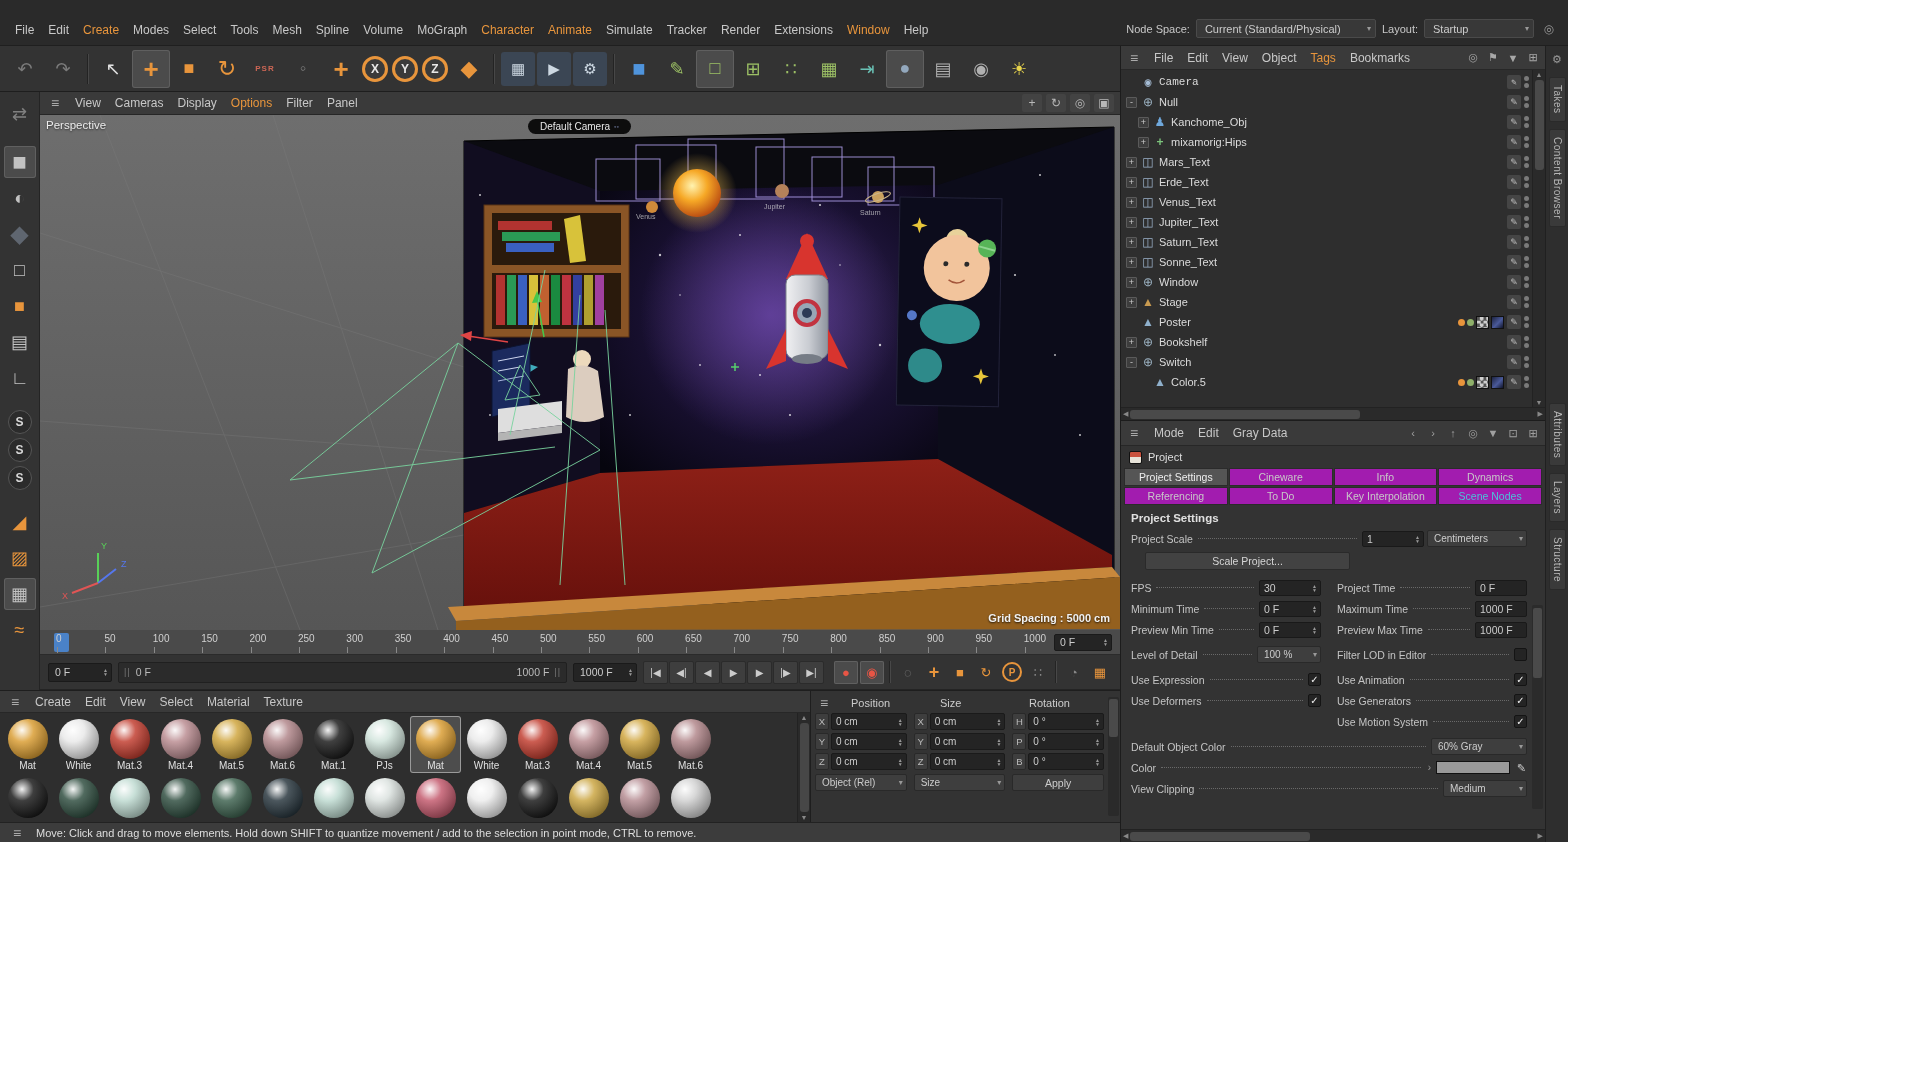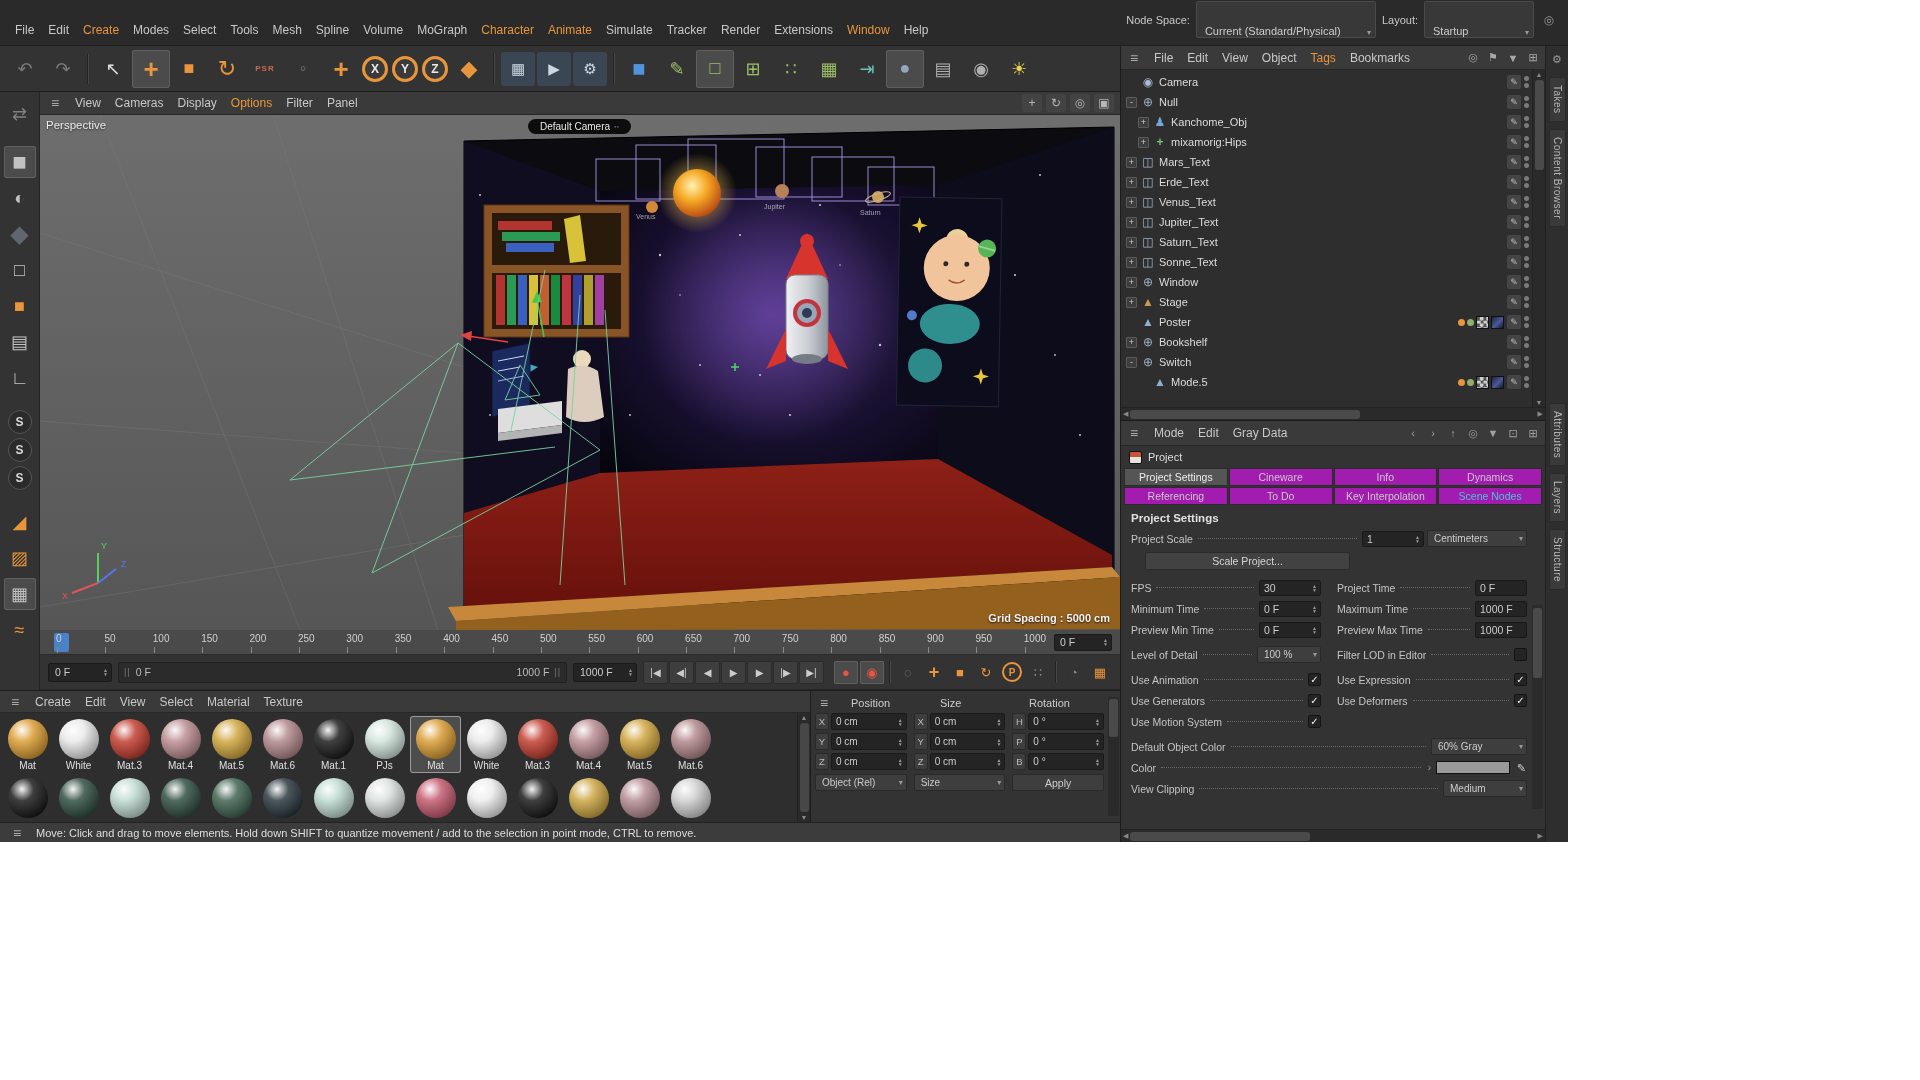--- a/index.html
+++ b/index.html
@@ -6,21 +6,21 @@
   html,body{width:1920px;height:1080px;background:#fff;font-family:"Liberation Sans",sans-serif;overflow:hidden}
   .canvas{position:relative;width:1920px;height:1080px;background:#fff}
   .app{position:absolute;left:0;top:0;width:1568px;height:842px;background:#2d2d2d;color:#c8c8c8;font-size:11px;overflow:hidden}
 
   
   .menubar{position:absolute;left:0;top:0;width:1568px;height:46px;background:#2a2a2a;display:flex;align-items:flex-end;border-bottom:1px solid #1f1f1f}
   .menubar .mlist{display:flex;list-style:none;padding:0 0 5px 8px}
   .mi{padding:3px 7px;color:#c8c8c8;font-size:12px;border-radius:2px;white-space:nowrap;cursor:default}
   .mi.hl{color:#e8953c}
   .menubar-right{margin-left:auto;display:flex;align-items:center;gap:6px;padding:0 10px 7px 0;font-size:11px}
-  .select{position:relative;background:#383838;border:1px solid #4a4a4a;border-radius:2px;height:37px;display:flex;align-items:flex-end;padding:0 18px 0 8px;color:#ccc}
+  .select{position:relative;background:#383838;border:1px solid #4a4a4a;border-radius:2px;height:19px;display:flex;align-items:center;padding:0 18px 0 8px;color:#ccc}
   .select::after{content:"▾";position:absolute;right:4px;font-size:8px;color:#999}
   .miniglyph{width:18px;height:18px;display:flex;align-items:center;justify-content:center;color:#999;font-size:12px}
 
   
   .toolbar{position:absolute;left:0;top:46px;width:1568px;height:46px;background:#333;border-bottom:1px solid #1e1e1e;display:flex;align-items:center;padding:0 6px}
   .t-item{width:38px;height:38px;display:flex;align-items:center;justify-content:center;border-radius:3px;font-size:18px;color:#b8b8b8;flex:0 0 auto}
   .t-item.active{background:#4b4b4b;box-shadow:inset 0 0 0 1px #5f5f5f}
   .t-item.sep{width:2px;height:30px;background:#232323;border-right:1px solid #474747;margin:0 5px;border-radius:0}
   .t-item.dim{color:#7a7a7a}
   .t-item.white{color:#e2e2e2}
@@ -1015,21 +1015,21 @@
       <span class="ommenu-icons">
 
       <span class="omicon">◎</span>
             <span class="omicon">⚑</span>
             <span class="omicon">▼</span>
             <span class="omicon">⊞</span>
           </span>
     </div>
     <div class="omtree">
 
-        <div class="om-row" style="padding-left: 2px;">
+        <div class="om-row" style="padding-left: 2px; font-family: Liberation Mono, monospace;">
           <span class="om-exp"></span>
           <span class="om-ic v-camera"></span>
           <span class="om-label">Camera</span>
           <span class="om-tags">
 
             <span class="tag-pencil"></span>
             <span class="vdots">
                 <i></i>
                 <i></i>
               </span>
@@ -1233,21 +1233,21 @@
             <span class="vdots">
                 <i></i>
                 <i></i>
               </span>
           </span>
         </div>
 
         <div class="om-row" style="padding-left: 14px;">
           <span class="om-exp"></span>
           <span class="om-ic v-poly"></span>
-          <span class="om-label">Mode.5</span>
+          <span class="om-label">Color.5</span>
           <span class="om-tags">
             <span class="tag-extra show">
               <span class="tdot o"></span>
               <span class="tdot g"></span>
               <span class="checker"></span>
               <span class="teximg"></span>
             </span>
             <span class="tag-pencil"></span>
             <span class="vdots">
                 <i></i>
@@ -1395,47 +1395,47 @@
           <span class="alabel">Filter LOD in Editor</span>
           <span class="lead"></span>
           <span class="chk"></span>
         </div>
       </div>
 
       <div class="two">
         <div>
 
             <div class="arow">
+              <span class="alabel">Use Expression</span>
+              <span class="lead"></span>
+              <span class="chk on"></span>
+            </div>
+
+            <div class="arow">
+              <span class="alabel">Use Deformers</span>
+              <span class="lead"></span>
+              <span class="chk on"></span>
+            </div>
+          </div>
+        <div>
+
+            <div class="arow">
               <span class="alabel">Use Animation</span>
               <span class="lead"></span>
               <span class="chk on"></span>
             </div>
 
             <div class="arow">
               <span class="alabel">Use Generators</span>
               <span class="lead"></span>
               <span class="chk on"></span>
             </div>
 
             <div class="arow">
               <span class="alabel">Use Motion System</span>
-              <span class="lead"></span>
-              <span class="chk on"></span>
-            </div>
-          </div>
-        <div>
-
-            <div class="arow">
-              <span class="alabel">Use Expression</span>
-              <span class="lead"></span>
-              <span class="chk on"></span>
-            </div>
-
-            <div class="arow">
-              <span class="alabel">Use Deformers</span>
               <span class="lead"></span>
               <span class="chk on"></span>
             </div>
           </div>
       </div>
 
       <div class="arow">
         <span class="alabel">Default Object Color</span>
         <span class="lead"></span>
         <div class="dd" style="width:96px;flex:0 0 96px">

